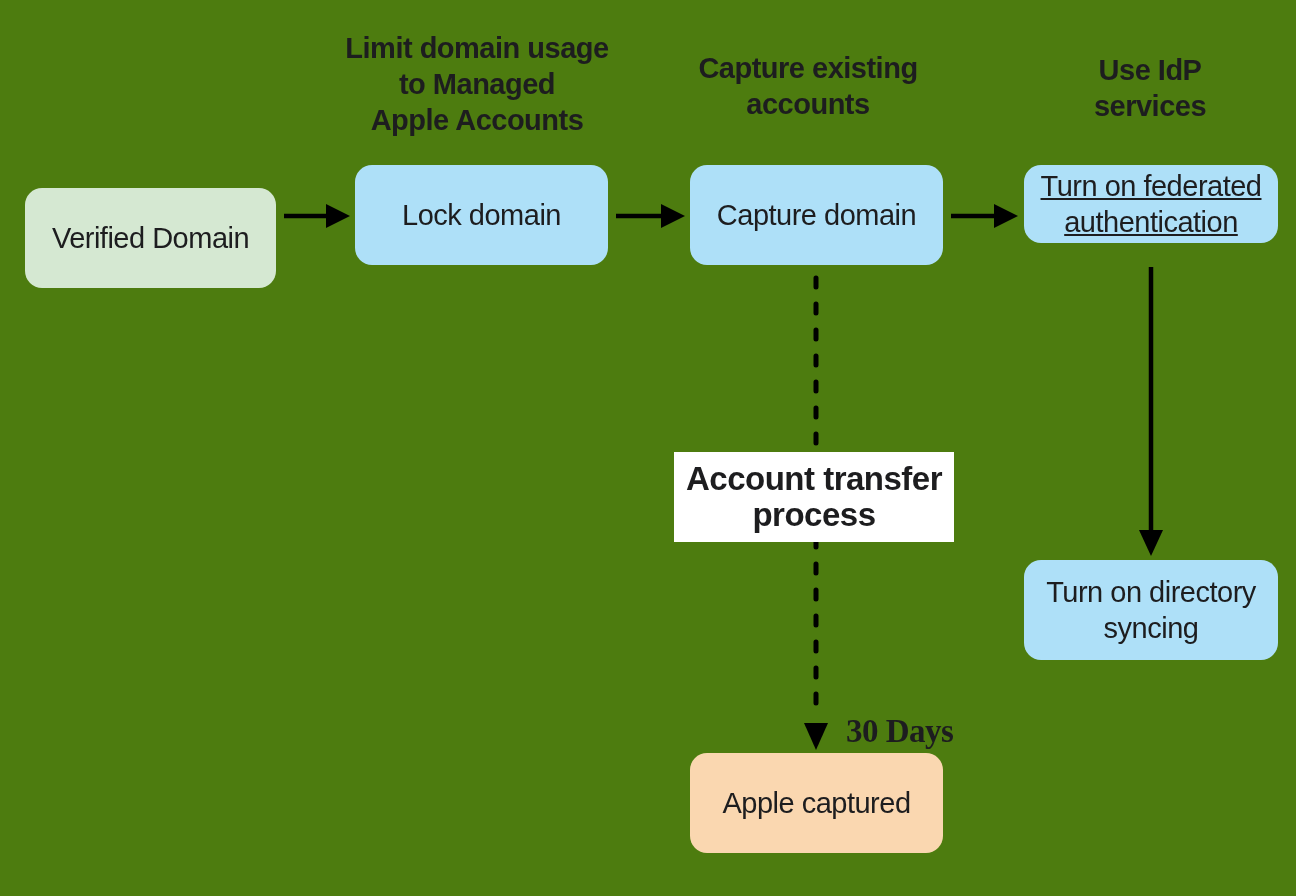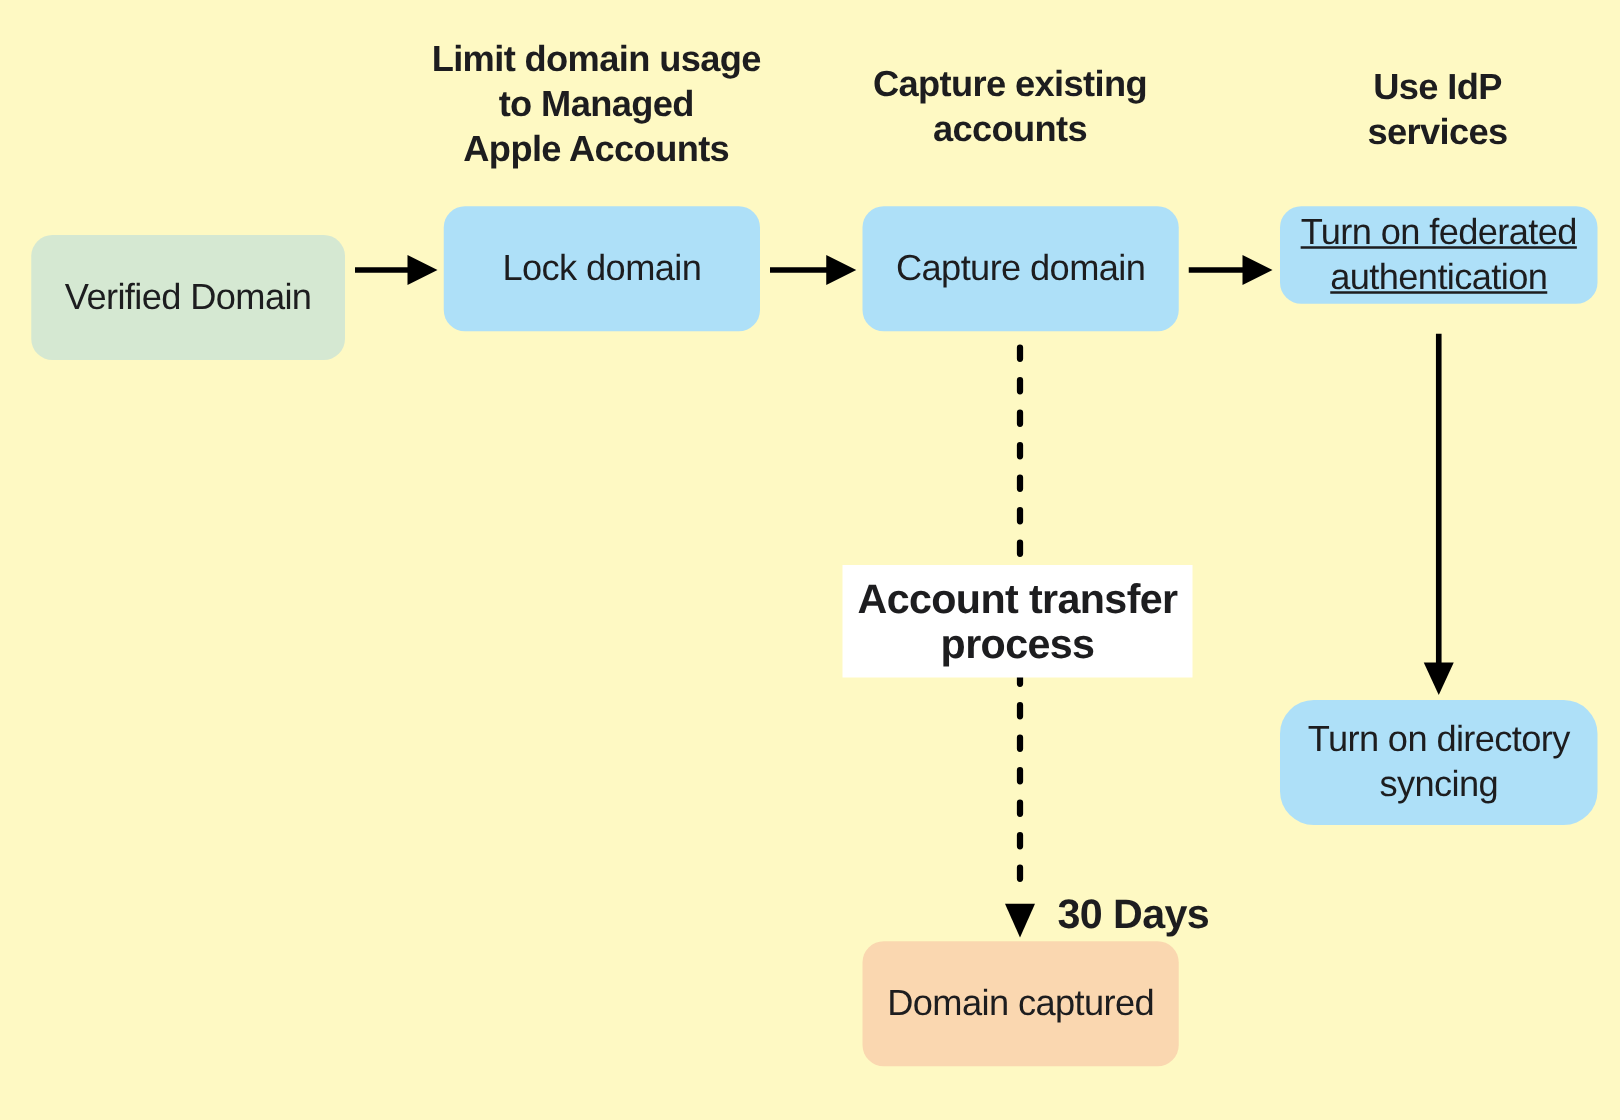--- a/index.html
+++ b/index.html
@@ -57,21 +57,21 @@
   .edge-label.masked {
     background: #ffffff;
     display: flex;
     align-items: center;
     justify-content: center;
   }
 </style>
 </head>
 <body>
 
-<div class="canvas" style="color: rgb(29, 29, 31); background-color: #fef9c3;">
+<div class="canvas" style="color: rgb(29, 29, 31); background-color: #4d7c0f;">
 
   <svg class="arrow-layer" width="1296" height="896" viewBox="0 0 1296 896">
 
     <g>
       <line x1="284" y1="216" x2="328" y2="216" stroke-width="4.5" stroke="#000000"></line>
       <polygon points="326,204 326,228 350,216" fill="#000000"></polygon>
     </g>
 
     <g>
       <line x1="616" y1="216" x2="663" y2="216" stroke-width="4.5" stroke="#000000"></line>
@@ -106,23 +106,23 @@
 
   <div class="node" style="left: 25px; top: 165px; width: 251px; height: 100px; background-color: rgb(213, 232, 210); margin-top: 23px;">Verified Domain</div>
 
   <div class="node" style="left: 690px; top: 165px; width: 253px; height: 100px; background-color: rgb(174, 224, 248);">Capture domain</div>
 
   <div class="node" style="left: 355px; top: 165px; width: 253px; height: 100px; background-color: rgb(174, 224, 248);">Lock domain</div>
 
   <div class="node" style="left: 1024px; top: 165px; width: 254px; height: 78px; background-color: rgb(174, 224, 248); text-decoration: underline;">Turn on federated
 authentication</div>
 
-  <div class="node" style="left: 1024px; top: 560px; width: 254px; height: 100px; background-color: rgb(174, 224, 248); border-radius: 27px;">Turn on directory
+  <div class="node" style="left: 1024px; top: 560px; width: 254px; height: 100px; background-color: rgb(174, 224, 248);">Turn on directory
 syncing</div>
 
-  <div class="node" style="left: 690px; top: 753px; width: 253px; height: 100px; background-color: rgb(250, 215, 176);">Domain captured</div>
+  <div class="node" style="left: 690px; top: 753px; width: 253px; height: 100px; background-color: rgb(250, 215, 176);">Apple captured</div>
 
   <div class="edge-label masked" style="left:674px; top:452px; width:280px; height:90px;">Account transfer
 process</div>
 
-  <div class="edge-label" style="left:846px; top:713px; width:130px; text-align:left;">30 Days</div>
+  <div class="edge-label" style="left:846px; top:713px; width:130px; text-align:left;font-family:Liberation Serif, serif;">30 Days</div>
 
 </div>
 
 </body></html>

